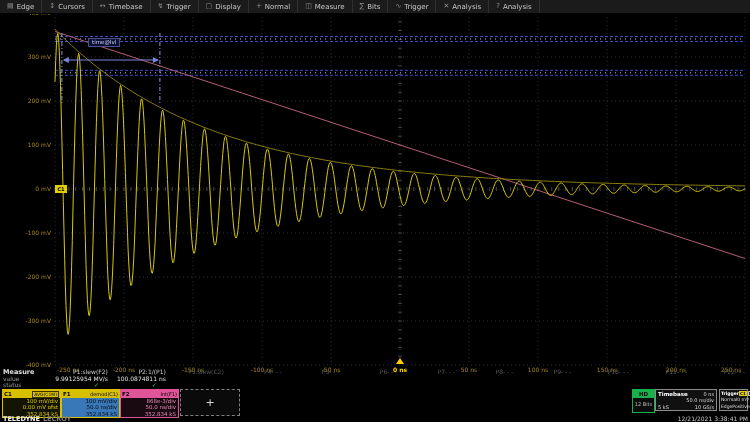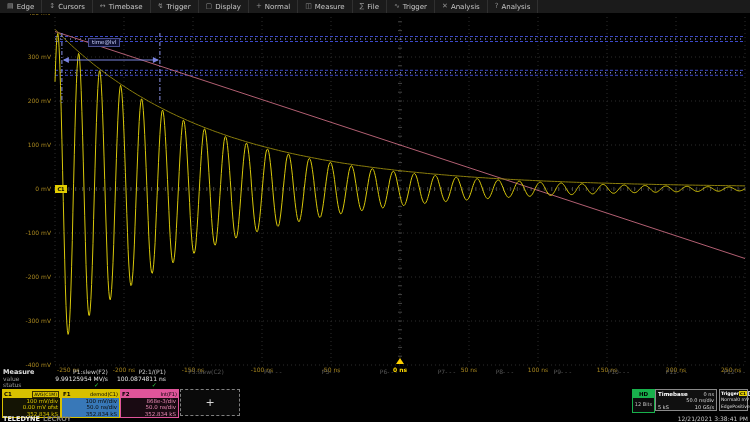--- a/index.html
+++ b/index.html
@@ -102,21 +102,21 @@
       <div class="mitem">
         <span class="micon">+</span>
         <span>Normal</span>
       </div>
       <div class="mitem">
         <span class="micon">◫</span>
         <span>Measure</span>
       </div>
       <div class="mitem">
         <span class="micon">∑</span>
-        <span>File</span>
+        <span>Bits</span>
       </div>
       <div class="mitem">
         <span class="micon">∿</span>
         <span>Trigger</span>
       </div>
       <div class="mitem">
         <span class="micon">✕</span>
         <span>Analysis</span>
       </div>
       <div class="mitem">

